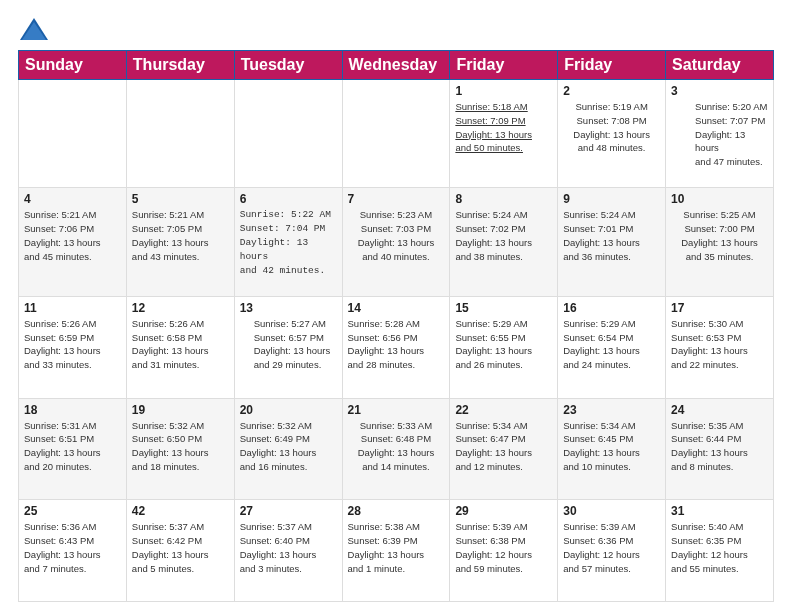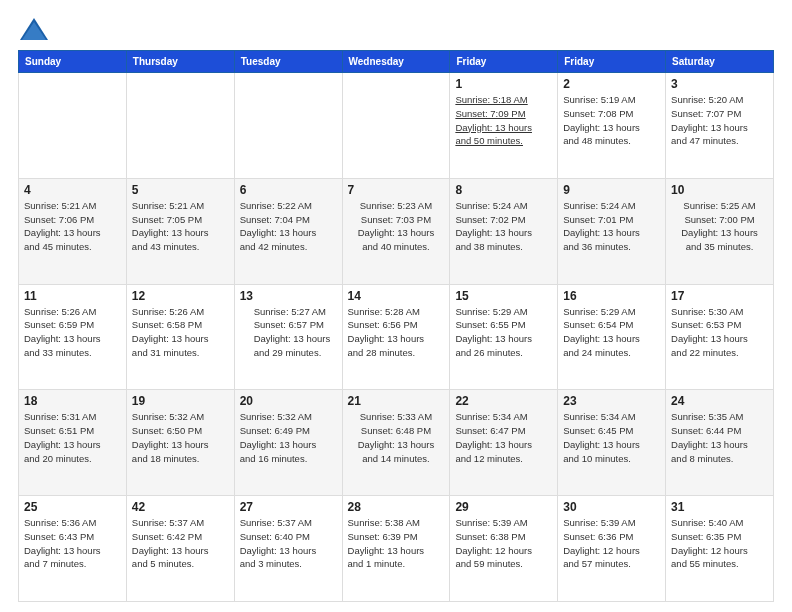--- a/index.html
+++ b/index.html
@@ -57,25 +57,25 @@
       margin-top: 2px;
     }
     .calendar {
       flex: 1;
       border: 1px solid #ccc;
       border-collapse: collapse;
       width: 100%;
       table-layout: fixed;
     }
     .calendar th {
-      background-color: #1d4ed8;
+      background-color: #be185d;
       color: #fff;
       text-align: left;
       padding: 5px 6px;
-      font-size: 10px;
+      font-size: 16px;
       font-weight: bold;
       border: 1px solid #1a5fa8;
     }
     .calendar td {
       vertical-align: top;
       padding: 4px 5px;
       border: 1px solid #ddd;
       font-size: 10px;
       color: #333;
       height: 88px;
@@ -141,28 +141,28 @@
           <td class="empty-cell"></td>
           <td>
             <span class="day-number">1</span>
             <div class="day-info" style="white-space: pre-line; text-decoration: underline;">Sunrise: 5:18 AM
 Sunset: 7:09 PM
 Daylight: 13 hours
 and 50 minutes.</div>
           </td>
           <td>
             <span class="day-number">2</span>
-            <div class="day-info" style="white-space: pre-line;">Sunrise: 5:19 AM
+            <div class="day-info" style="white-space: pre-line; text-align: center;">Sunrise: 5:19 AM
 Sunset: 7:08 PM
 Daylight: 13 hours
 and 48 minutes.</div>
           </td>
           <td>
             <span class="day-number">3</span>
-            <div class="day-info" style="white-space: pre-line;">Sunrise: 5:20 AM
+            <div class="day-info" style="white-space: pre-line; margin-left: 24px;">Sunrise: 5:20 AM
 Sunset: 7:07 PM
 Daylight: 13 hours
 and 47 minutes.</div>
           </td>
         </tr>
         <tr>
           <td>
             <span class="day-number">4</span>
             <div class="day-info" style="white-space: pre-line;">Sunrise: 5:21 AM
 Sunset: 7:06 PM
@@ -171,21 +171,21 @@
           </td>
           <td>
             <span class="day-number">5</span>
             <div class="day-info" style="white-space: pre-line;">Sunrise: 5:21 AM
 Sunset: 7:05 PM
 Daylight: 13 hours
 and 43 minutes.</div>
           </td>
           <td>
             <span class="day-number">6</span>
-            <div class="day-info" style="white-space: pre-line;">Sunrise: 5:22 AM
+            <div class="day-info" style="white-space: pre-line; font-family: Liberation Mono, monospace;">Sunrise: 5:22 AM
 Sunset: 7:04 PM
 Daylight: 13 hours
 and 42 minutes.</div>
           </td>
           <td>
             <span class="day-number">7</span>
             <div class="day-info" style="white-space: pre-line; text-align: center;">Sunrise: 5:23 AM
 Sunset: 7:03 PM
 Daylight: 13 hours
 and 40 minutes.</div>

